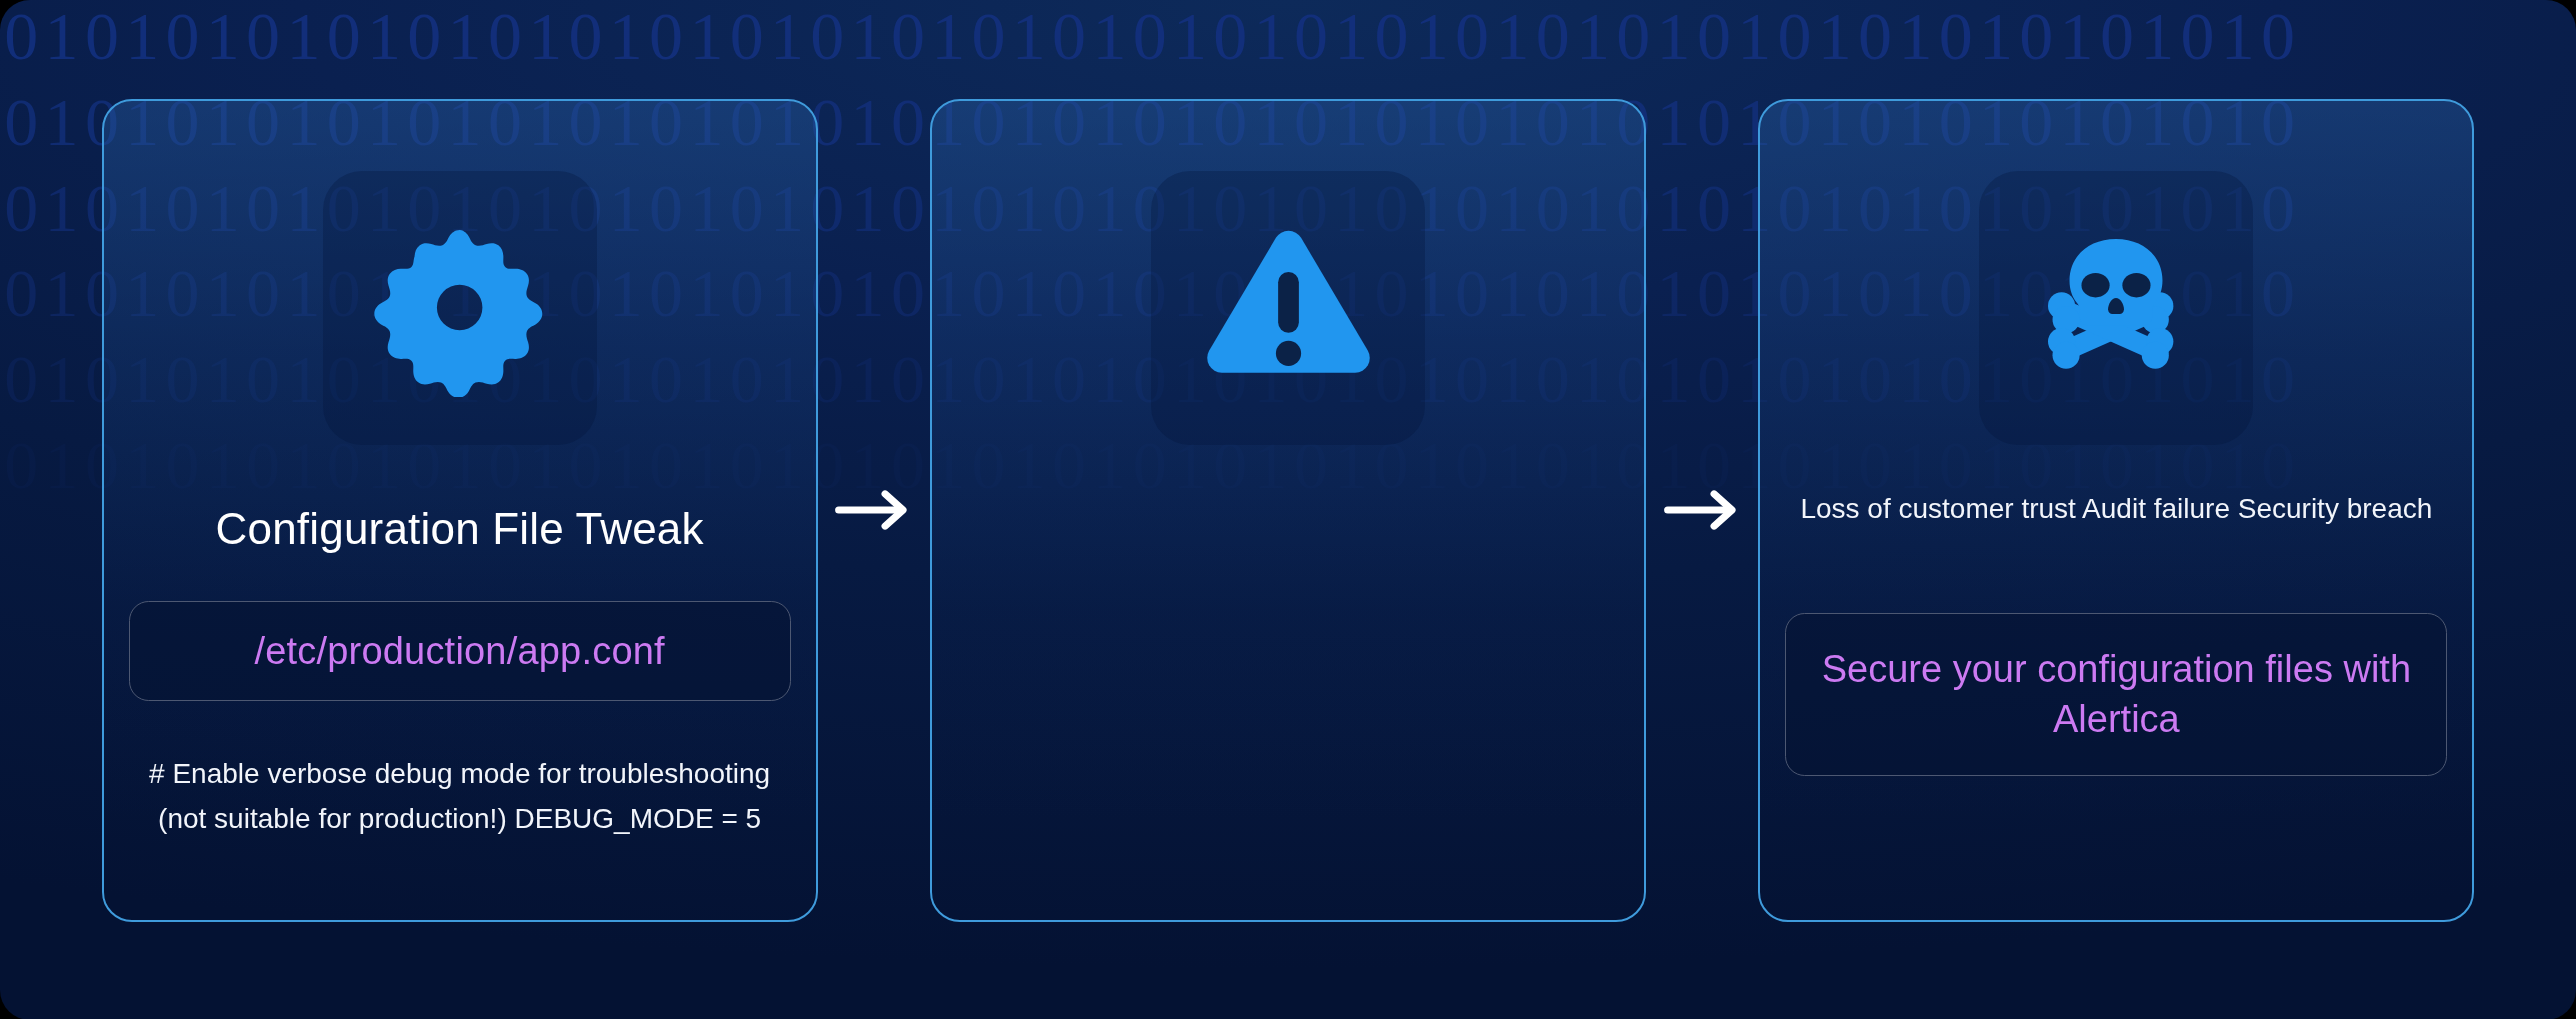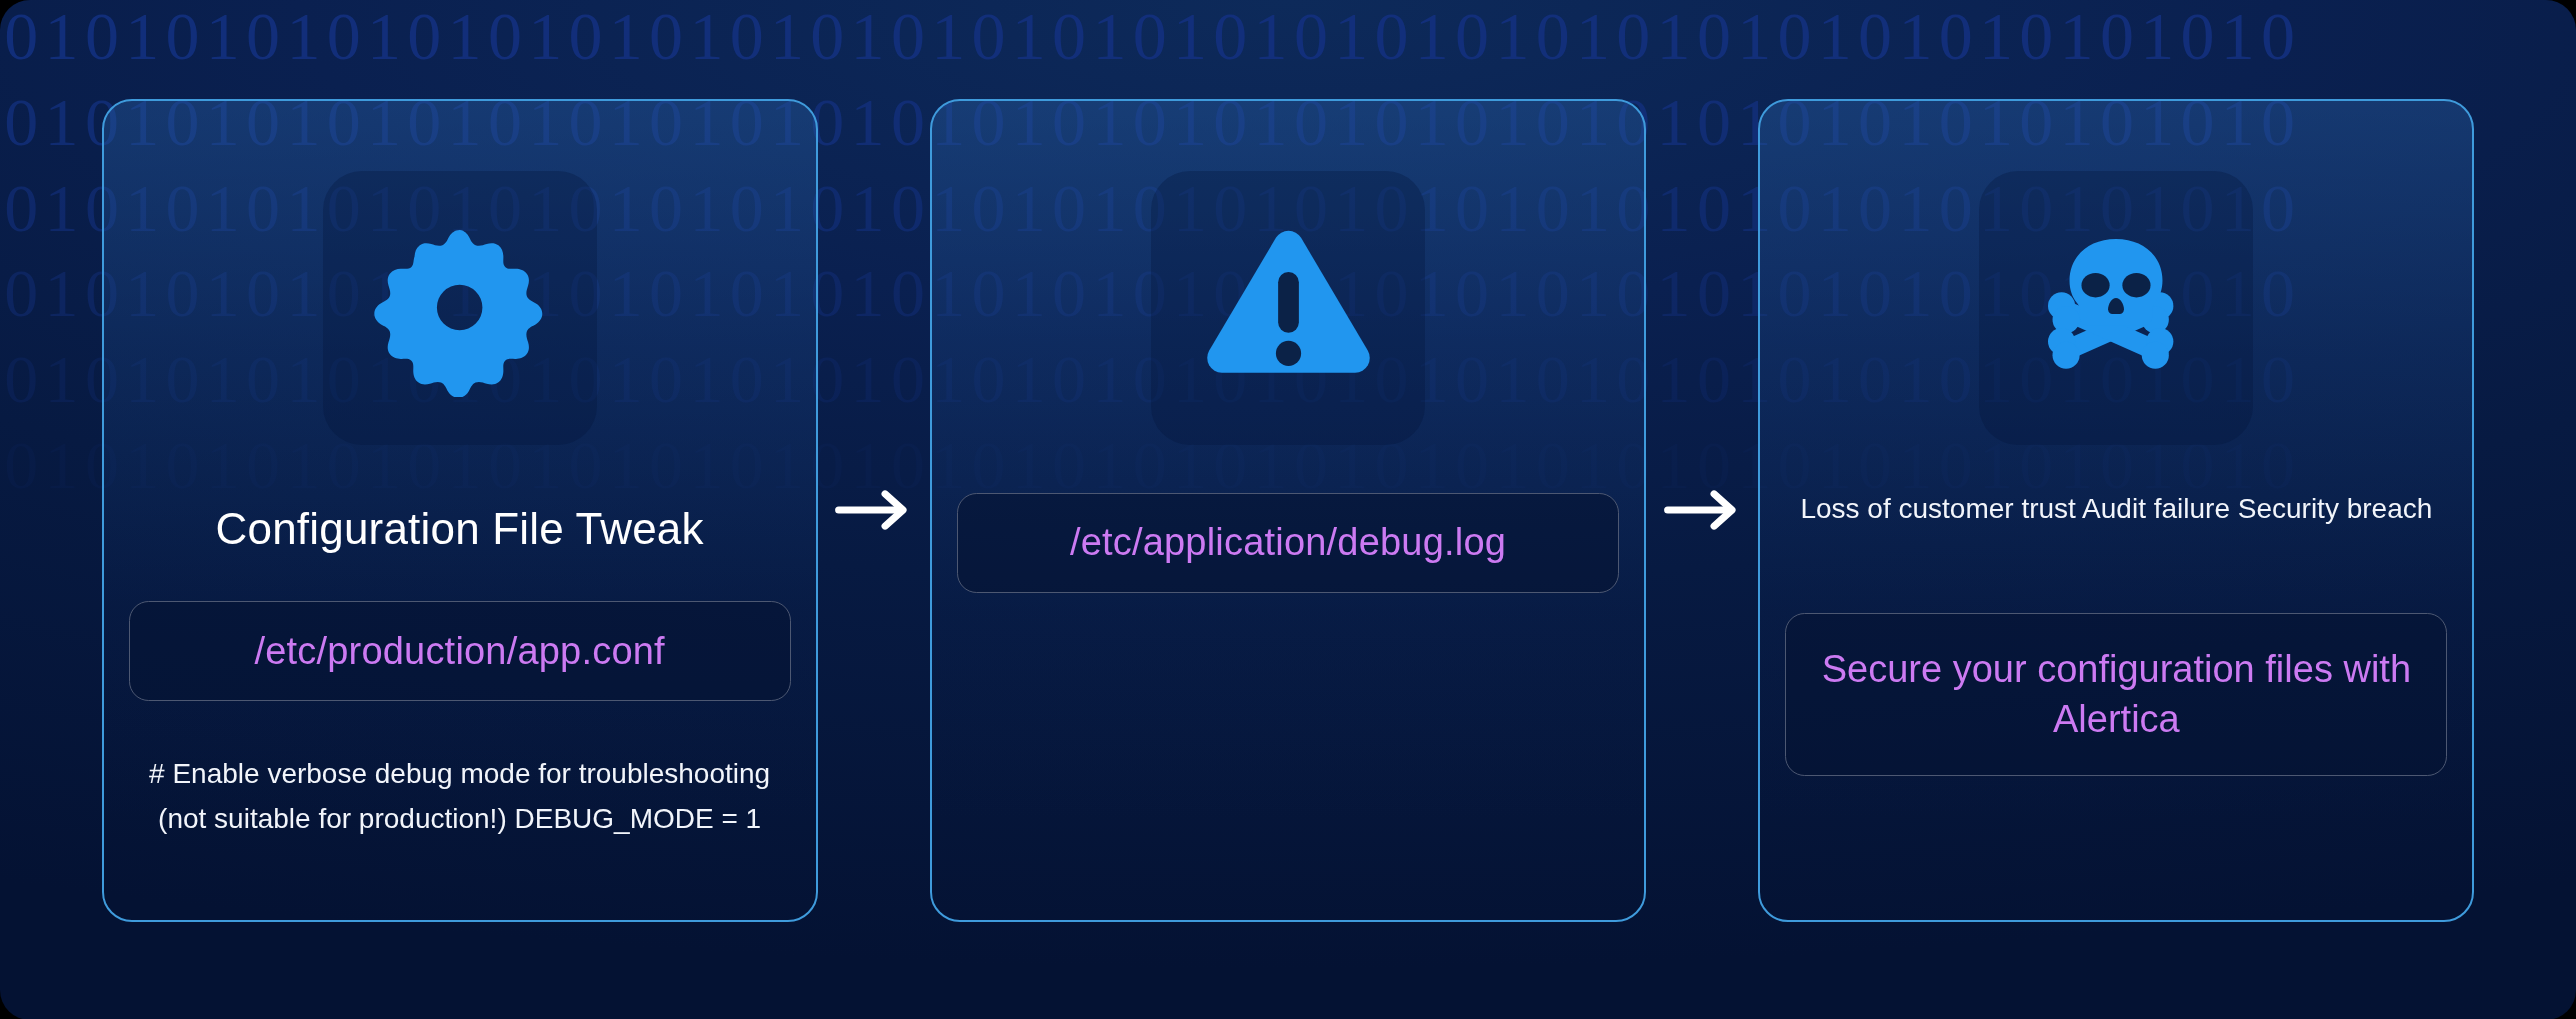--- a/index.html
+++ b/index.html
@@ -187,44 +187,41 @@
           <svg width="179" height="179" viewBox="0 0 24 24" fill="#2196ef" aria-hidden="true">
             <path d="M12 2.2c-.75 0-1.22.56-1.47 1.02-.3.57-.84.85-1.4.7-.57-.15-1.06-.5-1.6-.6-.6-.1-1.15.18-1.5.66-.36.49-.4 1.1-.14 1.63.26.52.2 1.13-.2 1.54-.4.4-1.02.46-1.54.2-.53-.26-1.14-.22-1.63.14-.48.35-.76.9-.66 1.5.1.54.45 1.03.6 1.6.15.56-.13 1.1-.7 1.4C3.26 13.28 2.7 13.75 2.7 14.5s.56 1.22 1.02 1.47c.57.3.85.84.7 1.4-.15.57-.5 1.06-.6 1.6-.1.6.18 1.15.66 1.5.49.36 1.1.4 1.63.14.52-.26 1.13-.2 1.54.2.4.4.46 1.02.2 1.54-.26.53-.22 1.14.14 1.63.35.48.9.76 1.5.66" style="display:none"></path>
             <path d="M12.02 1.6c-.62 0-1.1.39-1.38.85-.27.45-.43.99-.93 1.2-.5.2-1.01 0-1.5-.15-.5-.16-1.1-.18-1.57.18-.47.35-.64.93-.66 1.46-.2.52-.06 1.06-.42 1.43-.37.36-.91.22-1.44.24-.53.02-1.1.19-1.46.66-.36.47-.34 1.07-.18 1.57.15.49.35 1 .15 1.5-.21.5-.75.66-1.2.93-.46.28-.85.76-.85 1.38 0 .62.39 1.1.85 1.38.45.27.99.43 1.2.93.2.5 0 1.01-.15 1.5-.16.5-.18 1.1.18 1.57.35.47.93.64 1.46.66.52.02 1.06-.12 1.43.24.37.36.23.9.25 1.44.02.53.19 1.11.66 1.46.47.36 1.07.34 1.57.18.49-.15 1-.35 1.5-.15.5.21.66.75.93 1.2.28.46.76.85 1.38.85.62 0 1.1-.39 1.38-.85.27-.45.43-.99.93-1.2.5-.2 1.01 0 1.5.15.5.16 1.1.18 1.57-.18.47-.35.64-.93.66-1.46.02-.53-.12-1.07.24-1.44.36-.36.9-.22 1.44-.24.53-.02 1.11-.19 1.46-.66.36-.47.34-1.07.18-1.57-.15-.49-.35-1-.15-1.5.21-.5.75-.66 1.2-.93.46-.28.85-.76.85-1.38 0-.62-.39-1.1-.85-1.38-.45-.27-.99-.43-1.2-.93-.2-.5 0-1.01.15-1.5.16-.5.18-1.1-.18-1.57-.35-.47-.93-.64-1.46-.66-.53-.02-1.07.12-1.44-.24-.36-.37-.22-.91-.24-1.44-.02-.53-.19-1.11-.66-1.46-.47-.36-1.07-.34-1.57-.18-.49.15-1 .35-1.5.15-.5-.21-.66-.75-.93-1.2-.28-.46-.76-.85-1.38-.85zm0 7.35a3.05 3.05 0 1 1 0 6.1 3.05 3.05 0 0 1 0-6.1z"></path>
           </svg>
         </span>
       </div>
       <div class="card-title">Configuration File Tweak</div>
       <div class="code-chip">
         <span class="code-chip-text">/etc/production/app.conf</span>
       </div>
-      <div class="body-text"># Enable verbose debug mode for troubleshooting (not suitable for production!) DEBUG_MODE = 1</div>
+      <div class="body-text"># Enable verbose debug mode for troubleshooting (not suitable for production!) DEBUG_MODE = 5</div>
     </div>
 
     <div class="arrow">
       <span>
         <svg width="77" height="50" viewBox="0 0 86 56" aria-hidden="true">
           <path d="M4 28 H74" stroke="#ffffff" stroke-width="8" stroke-linecap="round" fill="none"></path>
           <path d="M56 10 L76 28 L56 46" stroke="#ffffff" stroke-width="8" stroke-linecap="round" stroke-linejoin="round" fill="none"></path>
         </svg>
       </span>
     </div>
 
     <div class="card">
       <div class="icon-tile">
         <span>
           <svg width="179" height="163" viewBox="0 0 24 22" fill="#2196ef" aria-hidden="true">
             <path d="M10.3 1.6a2 2 0 0 1 3.4 0l9 15.2a2 2 0 0 1-1.7 3H3a2 2 0 0 1-1.7-3z"></path>
             <rect x="10.6" y="6.2" width="2.8" height="8.2" rx="1.4" fill="#0b2247"></rect>
             <circle cx="12" cy="17.2" r="1.7" fill="#0b2247"></circle>
           </svg>
         </span>
-      </div>
-      <div class="code-chip">
-        <span class="code-chip-text">/etc/application/debug.log</span>
       </div>
     </div>
 
     <div class="arrow">
       <span>
         <svg width="77" height="50" viewBox="0 0 86 56" aria-hidden="true">
           <path d="M4 28 H74" stroke="#ffffff" stroke-width="8" stroke-linecap="round" fill="none"></path>
           <path d="M56 10 L76 28 L56 46" stroke="#ffffff" stroke-width="8" stroke-linecap="round" stroke-linejoin="round" fill="none"></path>
         </svg>
       </span>

